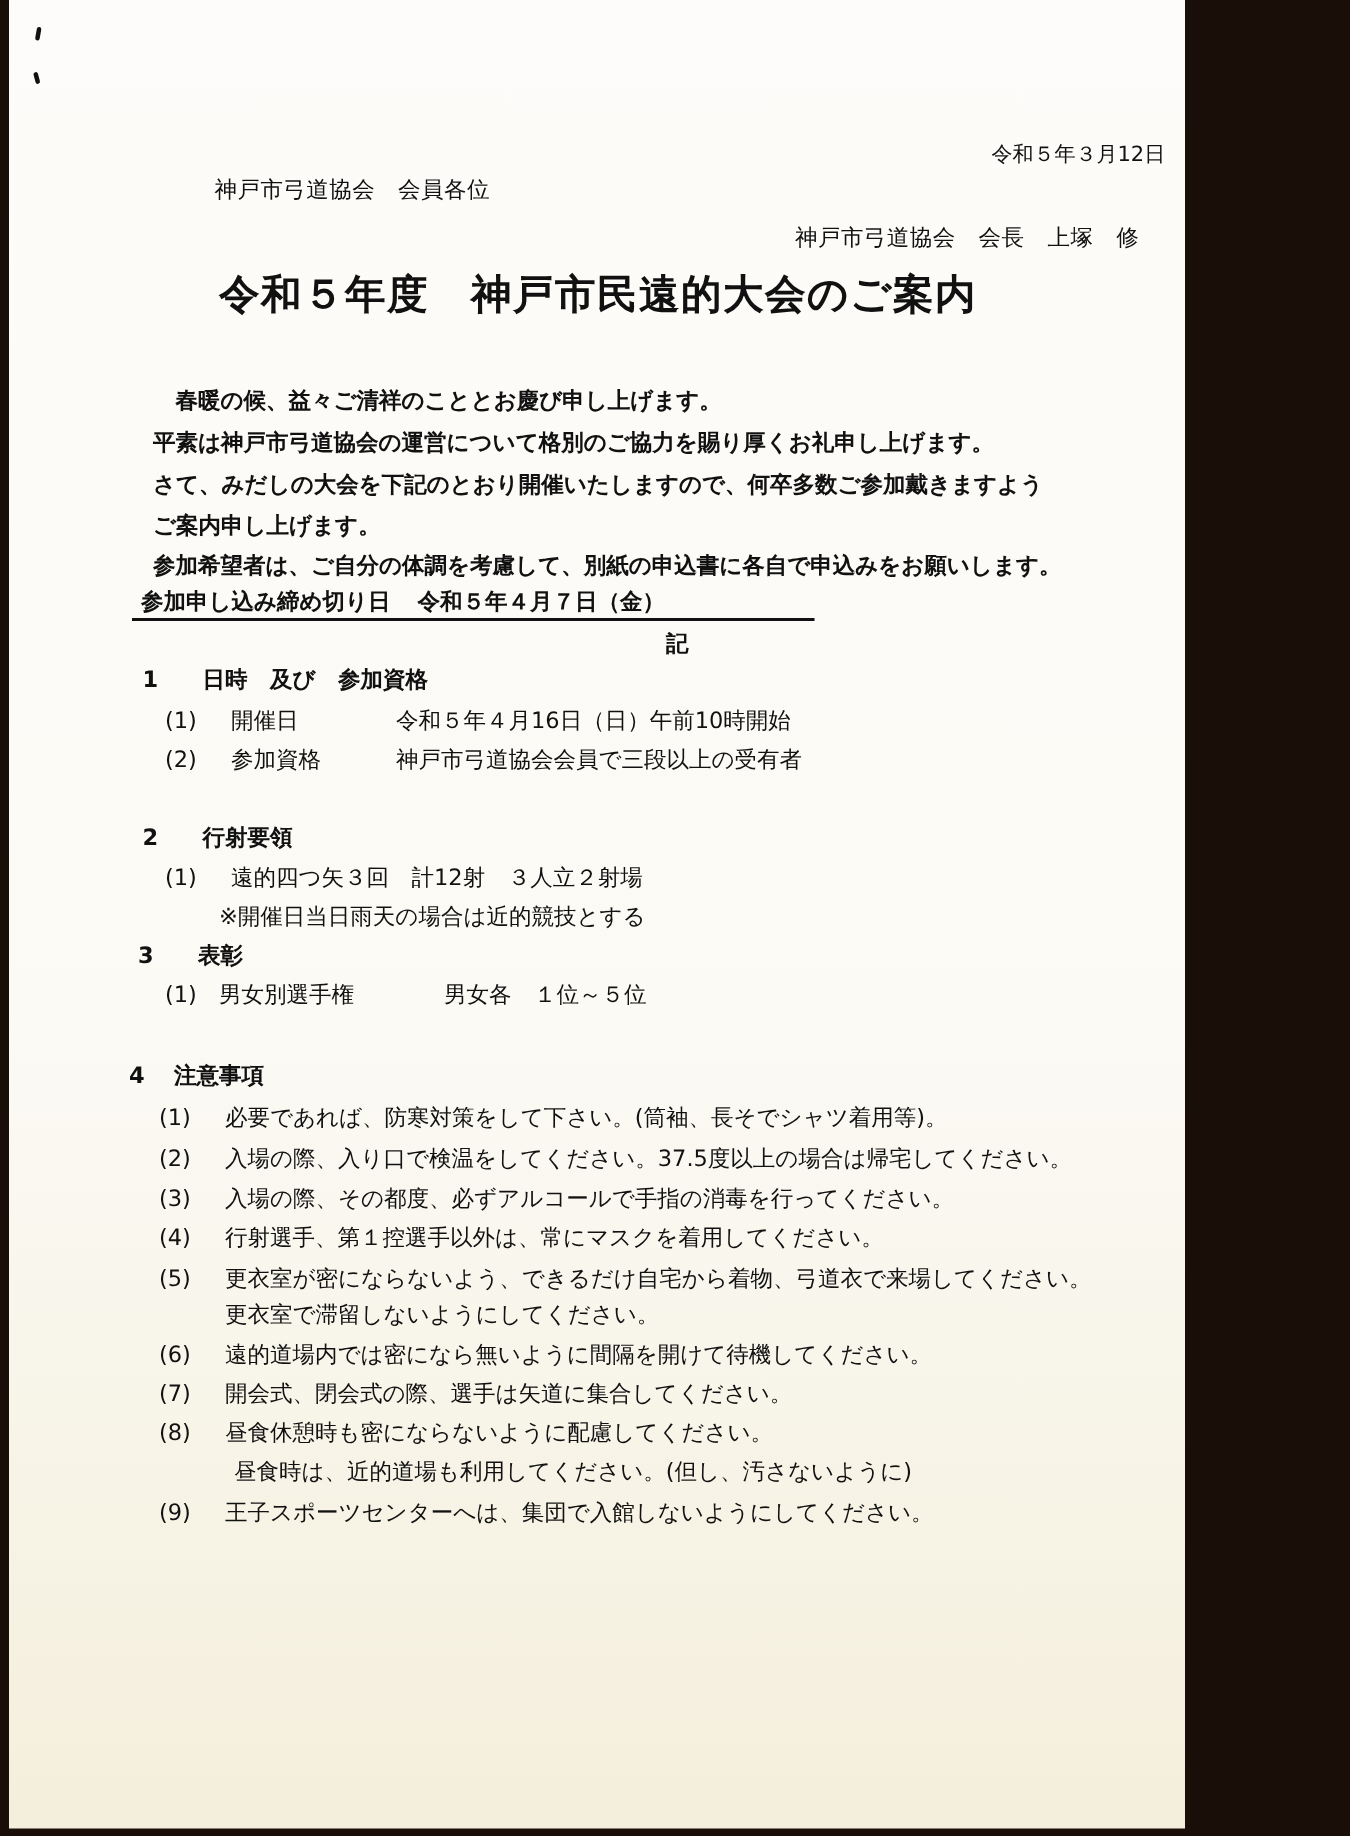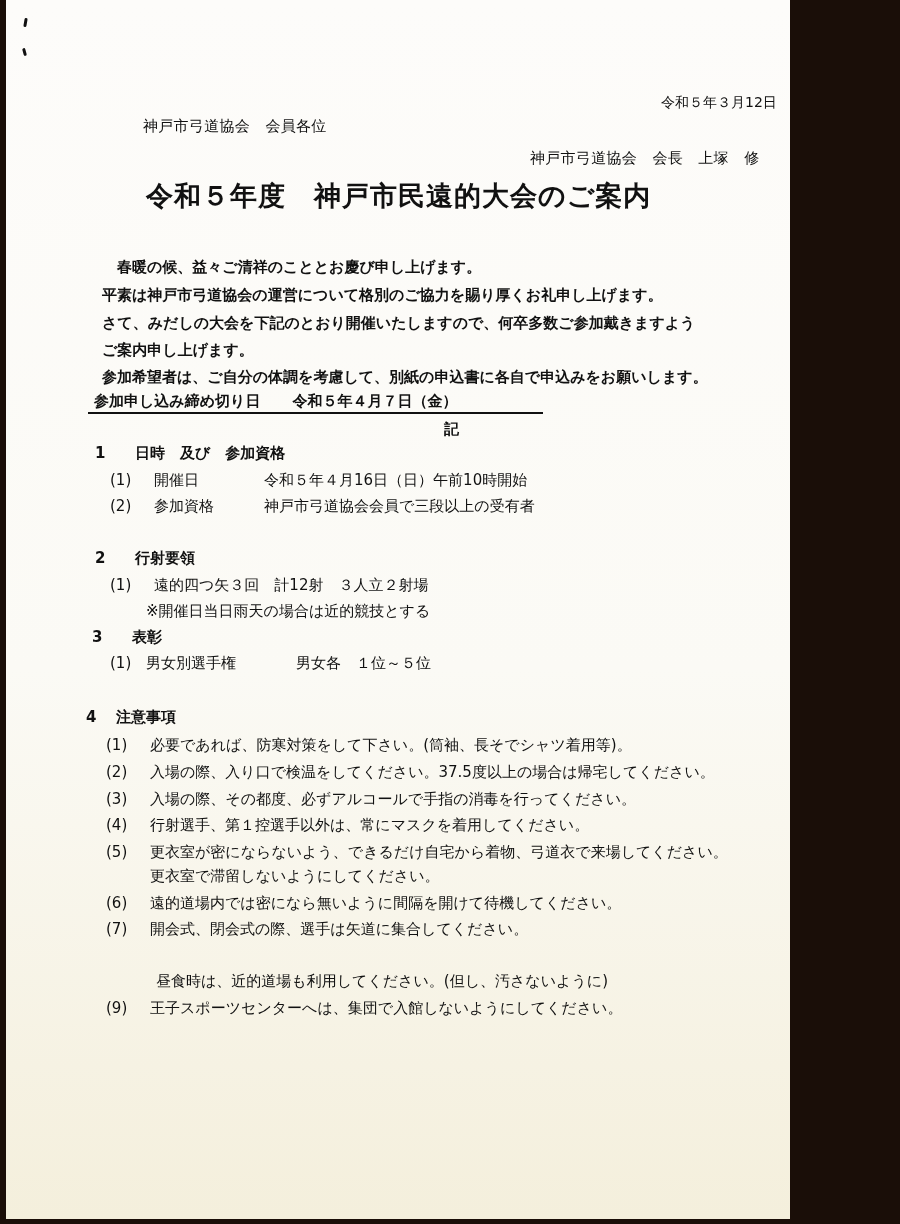--- a/index.html
+++ b/index.html
@@ -17,21 +17,21 @@
     .abs { position: absolute; white-space: nowrap; }
     .t { font-size: 15.5px; font-weight: normal; letter-spacing: 0.3px; margin-left: 24px; }
     .mark1 { left: 18px; top: 18px; width: 3px; height: 9px; background:#111; border-radius:2px; transform: rotate(10deg);}
     .mark2 { left: 17px; top: 48px; width: 3px; height: 8px; background:#111; border-radius:2px; transform: rotate(-15deg);}
     .date { left: 655px; top: 94px; font-size: 14px; }
     .to { left: 113px; top: 117px; font-size: 15px; }
     .from { left: 500px; top: 149px; font-size: 15px; }
     .title { left: 140px; top: 178px; font-size: 27px; font-weight: bold; letter-spacing: 1px; }
     .l { font-size: 15px; font-weight: bold; }
     .deadline { left: 82px; top: 392px; font-size: 15px; font-weight: bold; border-bottom: 2px solid #111; padding: 0 4px 1px 6px; width: 445px; }
-    .deadline .val { margin-left: 32px; }
+    .deadline .val { margin-left: 18px; }
     .ki { left: 438px; top: 420px; font-size: 15px; font-weight: bold; }
     .sec { font-size: 15px; font-weight: bold; }
     .sec .num { display: inline-block; width: 40px; }
     .item { font-size: 15px; font-weight: normal; }
     .item .n { display: inline-block; width: 44px; }
     .item .k { display: inline-block; width: 110px; }
     .item .k2 { display: inline-block; width: 150px; }
   </style>
 </head>
 <body>
@@ -86,15 +86,16 @@
     <span class="num" style="width:30px">4</span><span>注意事項</span>
   </div>
   <div class="abs item" style="left:100px;top:736px"><span class="n">(1)</span><span>必要であれば、防寒対策をして下さい。(筒袖、長そでシャツ着用等)。</span></div>
   <div class="abs item" style="left:100px;top:763px"><span class="n">(2)</span><span>入場の際、入り口で検温をしてください。37.5度以上の場合は帰宅してください。</span></div>
   <div class="abs item" style="left:100px;top:790px"><span class="n">(3)</span><span>入場の際、その都度、必ずアルコールで手指の消毒を行ってください。</span></div>
   <div class="abs item" style="left:100px;top:816px"><span class="n">(4)</span><span>行射選手、第１控選手以外は、常にマスクを着用してください。</span></div>
   <div class="abs item" style="left:100px;top:843px"><span class="n">(5)</span><span>更衣室が密にならないよう、できるだけ自宅から着物、弓道衣で来場してください。</span></div>
   <div class="abs item" style="left:144px;top:867px">更衣室で滞留しないようにしてください。</div>
   <div class="abs item" style="left:100px;top:894px"><span class="n">(6)</span><span>遠的道場内では密になら無いように間隔を開けて待機してください。</span></div>
   <div class="abs item" style="left:100px;top:920px"><span class="n">(7)</span><span>開会式、閉会式の際、選手は矢道に集合してください。</span></div>
+  <div class="abs item" style="left:100px;top:946px"><span class="n">(8)</span><span>昼食休憩時も密にならないように配慮してください。</span></div>
   <div class="abs item" style="left:150px;top:972px">昼食時は、近的道場も利用してください。(但し、汚さないように)</div>
   <div class="abs item" style="left:100px;top:999px"><span class="n">(9)</span><span>王子スポーツセンターへは、集団で入館しないようにしてください。</span></div>
 </div>
 
 </body></html>

